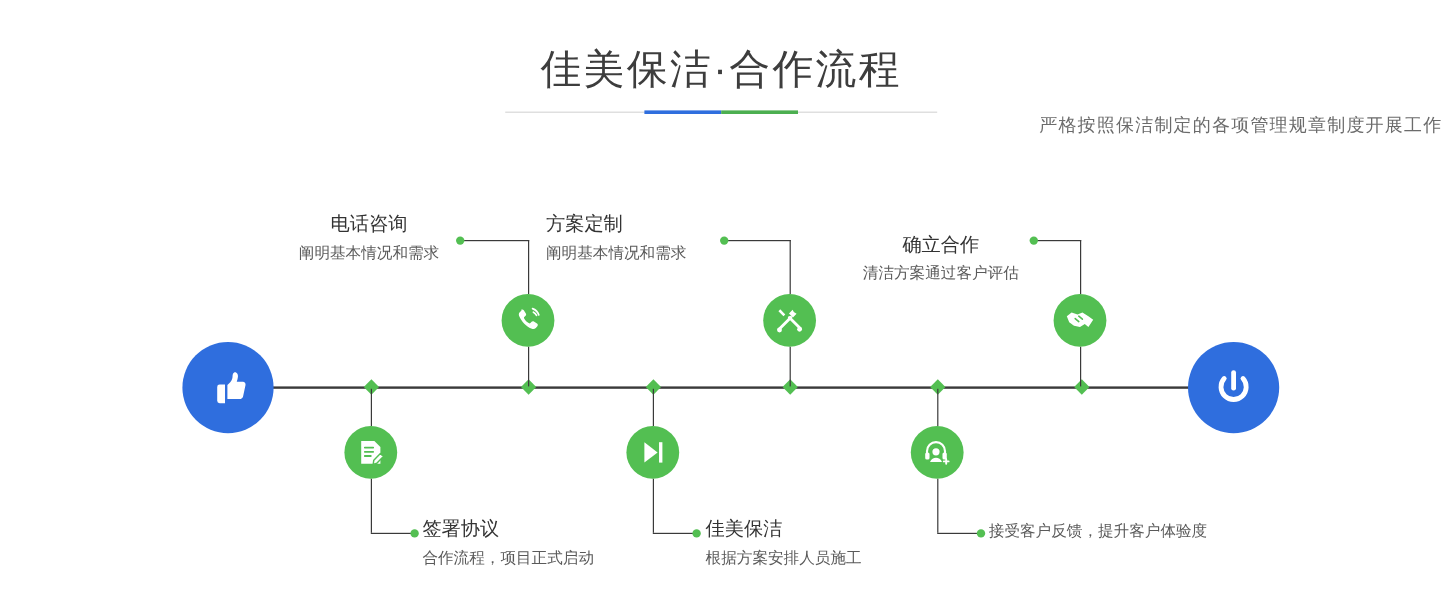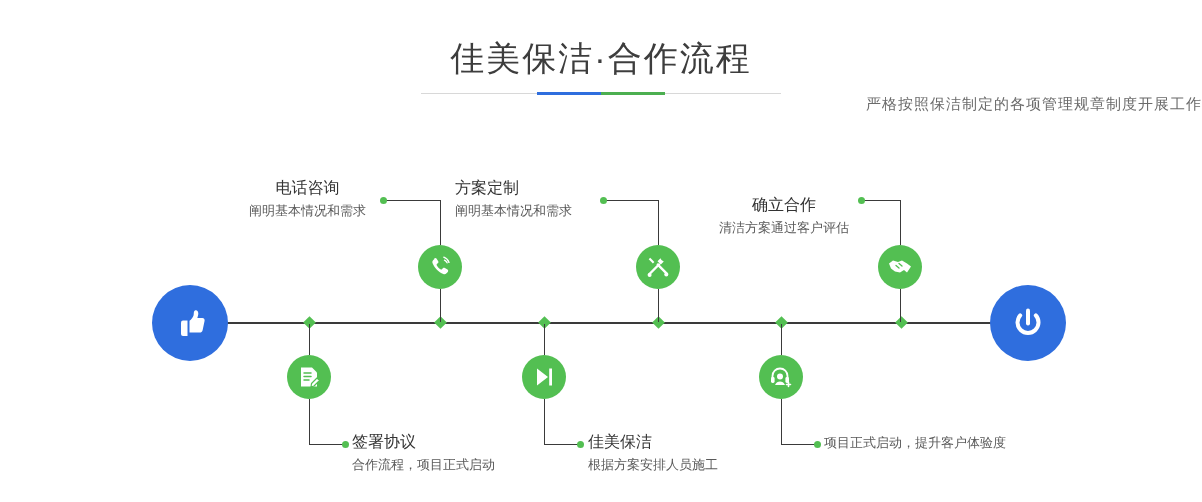--- a/index.html
+++ b/index.html
@@ -318,17 +318,17 @@
           <path d="M7 21c1-2.4 3-3.5 5-3.5s4 1.1 5 3.5z" fill="#ffffff"></path>
           <path d="M20.5 18.5v4M18.5 20.5h4" stroke="#ffffff" stroke-width="1.6" stroke-linecap="round"></path>
         </svg>
       </span>
     </div>
     <div class="vline" style="left:781px; top:174px; height:31px;"></div>
     <div class="vline" style="left:781px; top:249px; height:45px;"></div>
     <div class="hline" style="left:781px; top:294px; width:36px;"></div>
     <div class="dot" style="left:814px; top:291px;"></div>
     <div class="label below" style="left:824px; top:281px; width:250px; text-align:left;">
-      <div class="lab-desc">项目正式启动，提升客户体验度</div>
+      <div class="lab-desc">接受客户反馈，提升客户体验度</div>
     </div>
 
   </div>
 </div>
 
 </body></html>

